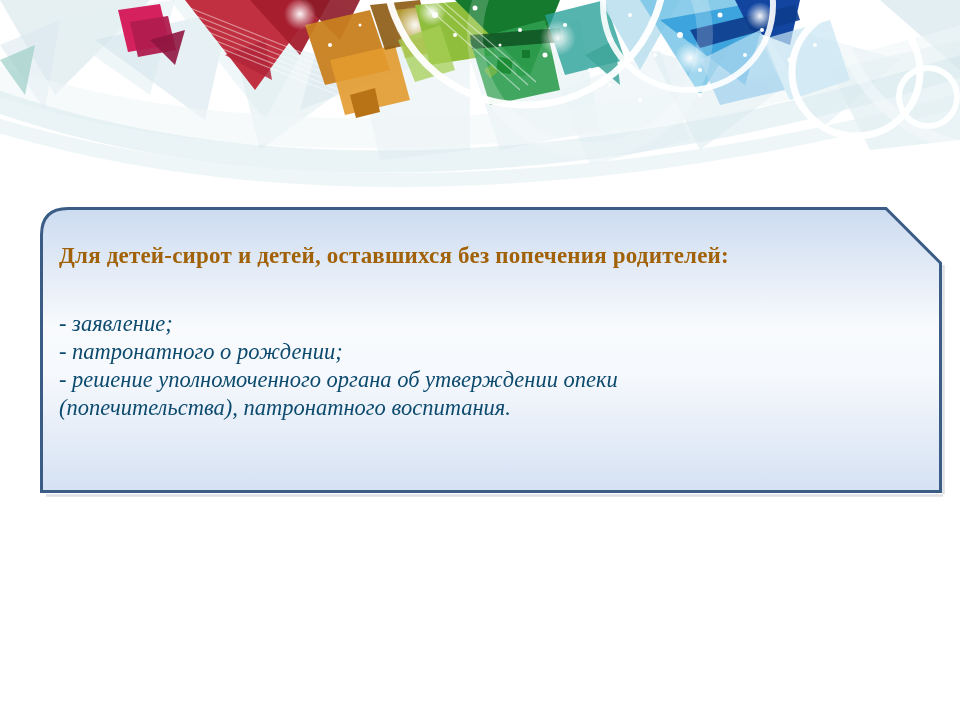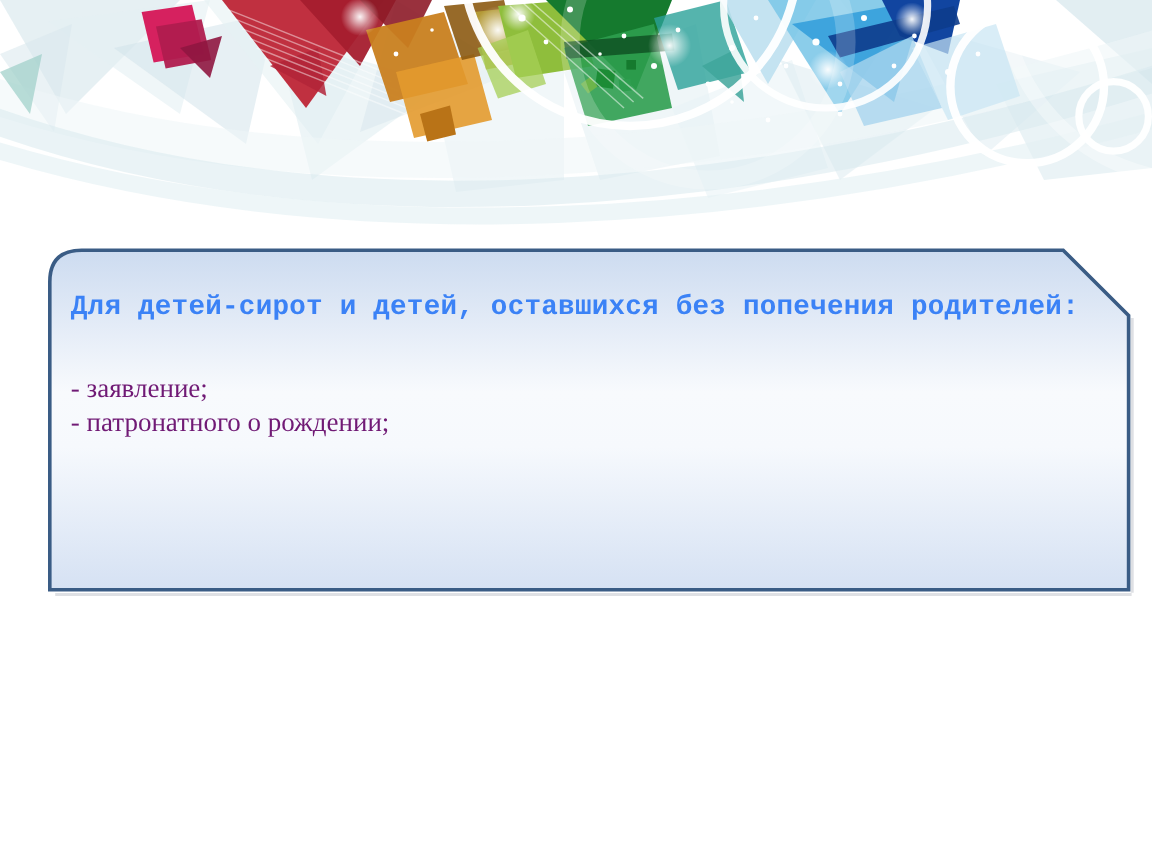--- a/index.html
+++ b/index.html
@@ -4,27 +4,26 @@
 <style>
   html,body{margin:0;padding:0;background:#888;}
   .slide{
     position:relative;width:960px;height:720px;background:#ffffff;
     overflow:hidden;font-family:"Liberation Serif", serif;
   }
   .header-svg{position:absolute;top:0;left:0;display:block;}
   .callout-svg{position:absolute;top:0;left:0;display:block;pointer-events:none;}
   .callout-title{
     position:absolute;left:59px;top:240px;width:860px;
-    font-size:23px;font-weight:bold;line-height:32px;color:#3b82f6;
+    font-size:23px;font-weight:bold;line-height:32px;color:#a16207;
     letter-spacing:0.2px;
-    font-family:Liberation Mono, monospace;
   }
   .callout-lines{
     position:absolute;left:59px;top:310px;width:700px;
-    font-size:22.5px;line-height:28px;color:#701a75;
+    font-size:22.5px;font-style:italic;line-height:28px;color:#0c4a6e;
   }
   .callout-lines .line{min-height:28px;}
 </style>
 </head>
 <body>
 
 <div class="slide">
 
   <svg class="header-svg" width="960" height="215" viewBox="0 0 960 215">
     <defs>
@@ -178,15 +177,16 @@
     <path d="M 46 495.5 H 943 M 943.5 265 V 494" stroke="#c3c7cd" stroke-width="2.5" opacity="0.55" fill="none"></path>
 
     <path d="M 68 208.5 H 886 L 940.5 263 V 491.5 H 41.5 V 235 Q 41.5 208.5 68 208.5 Z" fill="url(#boxGrad)" stroke="#3a5c85" stroke-width="3" stroke-linejoin="miter"></path>
   </svg>
 
   <div class="callout-title">Для детей-сирот и детей, оставшихся без попечения родителей:</div>
 
   <div class="callout-lines">
     <div class="line">- заявление;</div>
     <div class="line">- патронатного о рождении;</div>
+    <div class="line">- решение уполномоченного органа об утверждении опеки (попечительства), патронатного воспитания.</div>
   </div>
 
 </div>
 
 </body></html>

